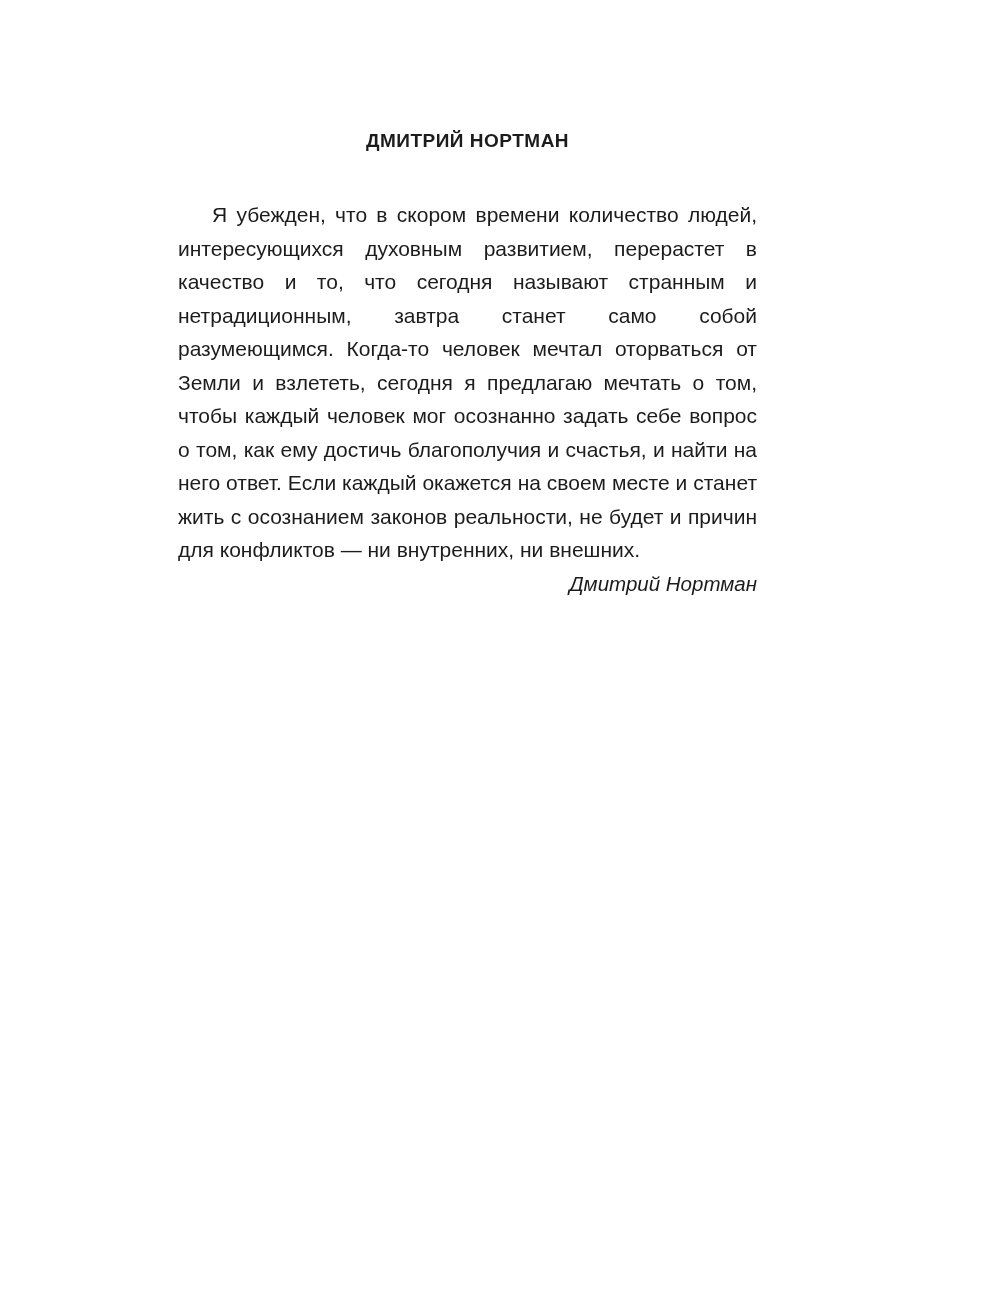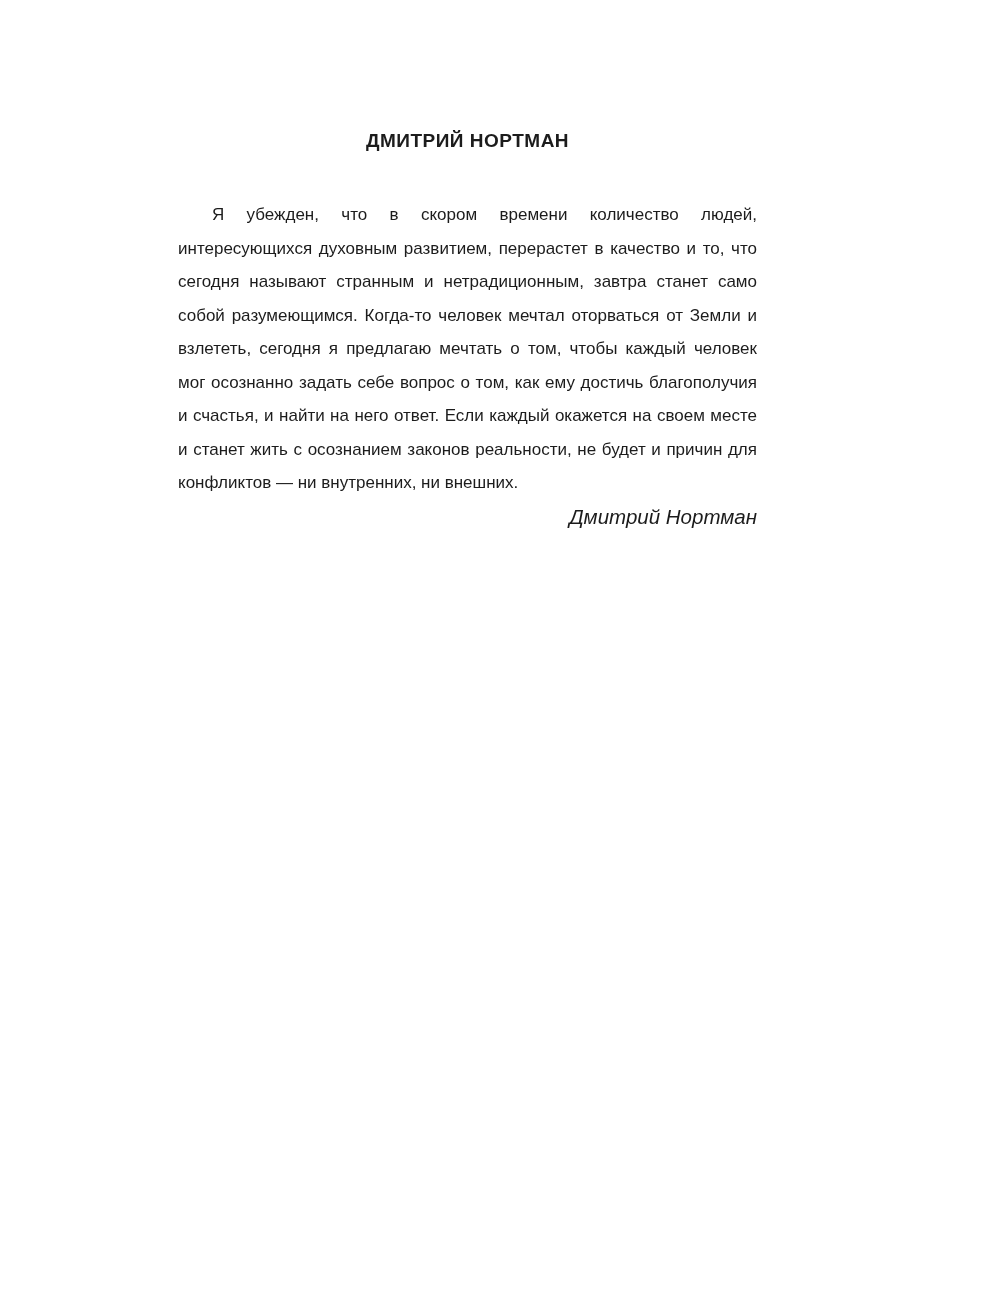--- a/index.html
+++ b/index.html
@@ -27,21 +27,21 @@
     }
     .heading {
       font-size: 19px;
       font-weight: bold;
       text-align: center;
       letter-spacing: 0.5px;
       margin: 0 0 46px 0;
       color: #1c1c1c;
     }
     .body-text p {
-      font-size: 17px;
+      font-size: 21px;
       line-height: 33.5px;
       text-align: justify;
       text-indent: 34px;
       margin: 0;
       color: #1c1c1c;
       hyphens: auto;
       -webkit-hyphens: auto;
     }
     .signature {
       font-size: 20.5px;

